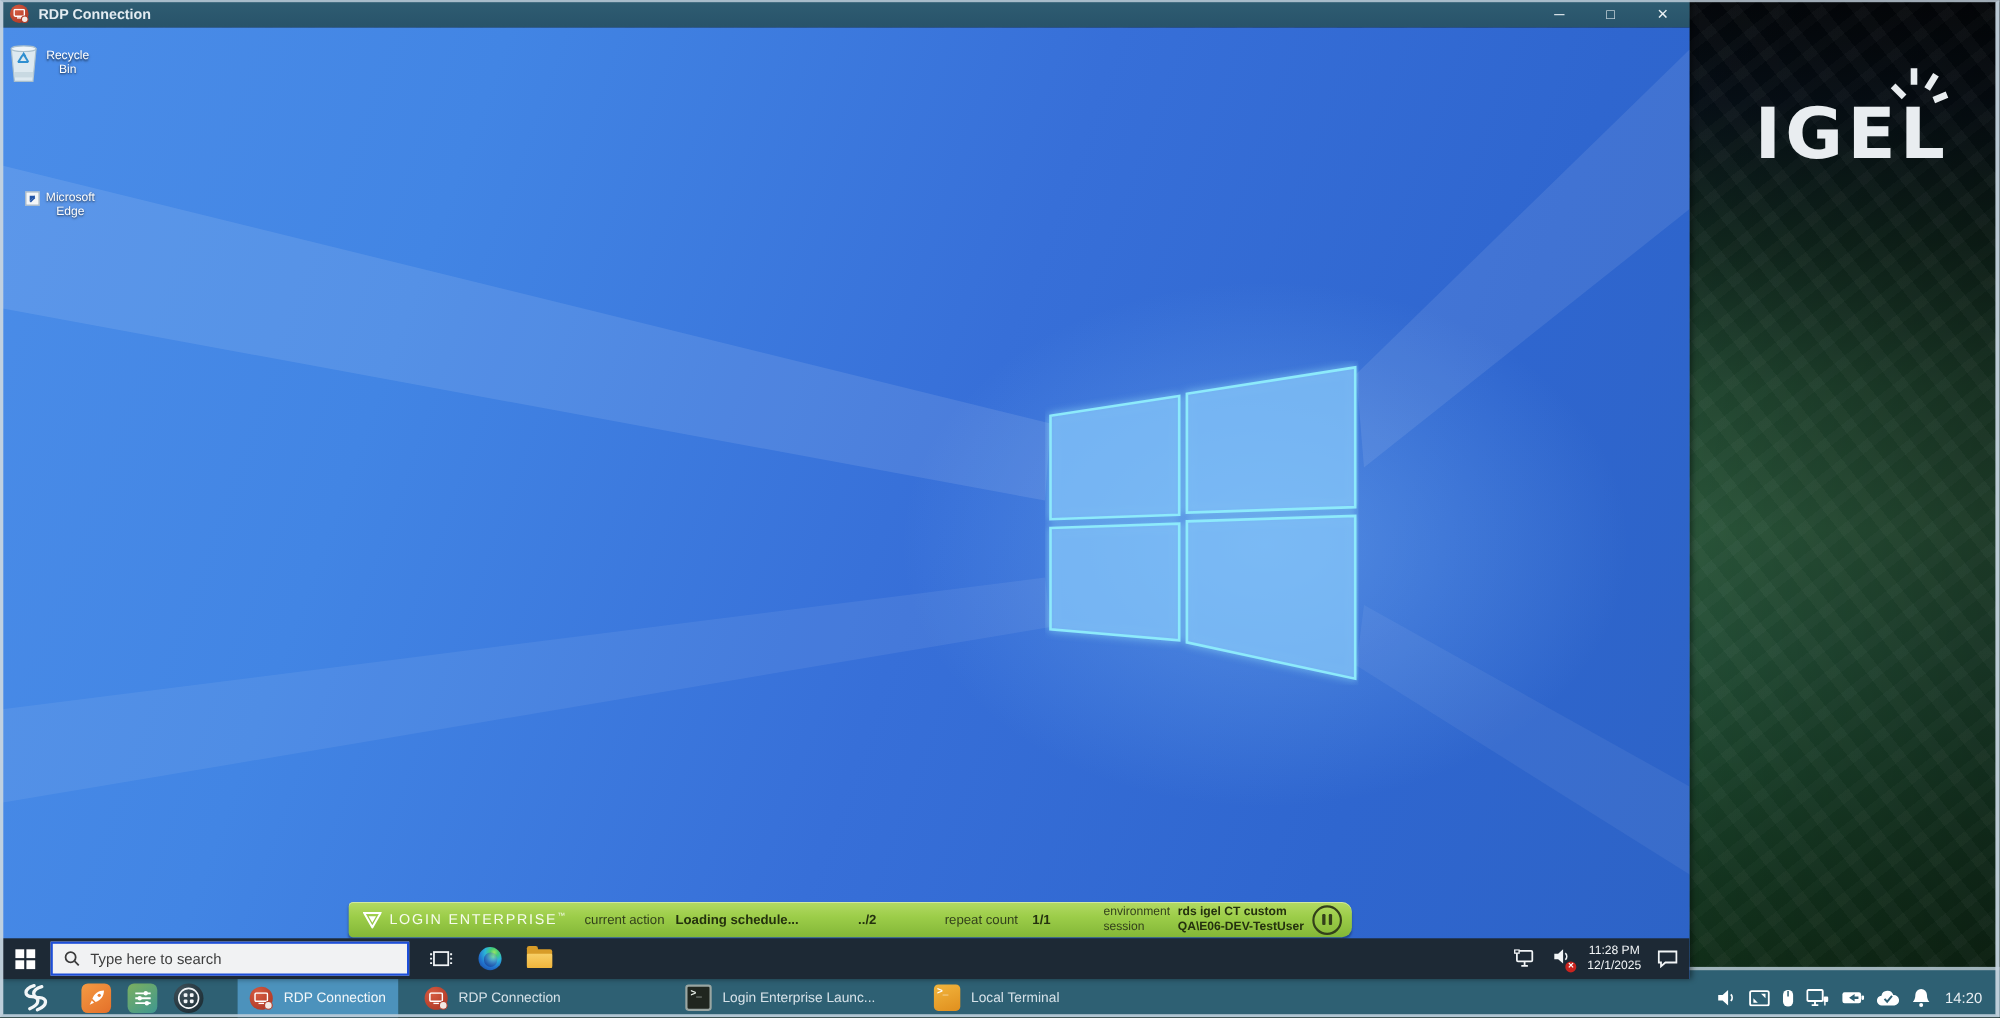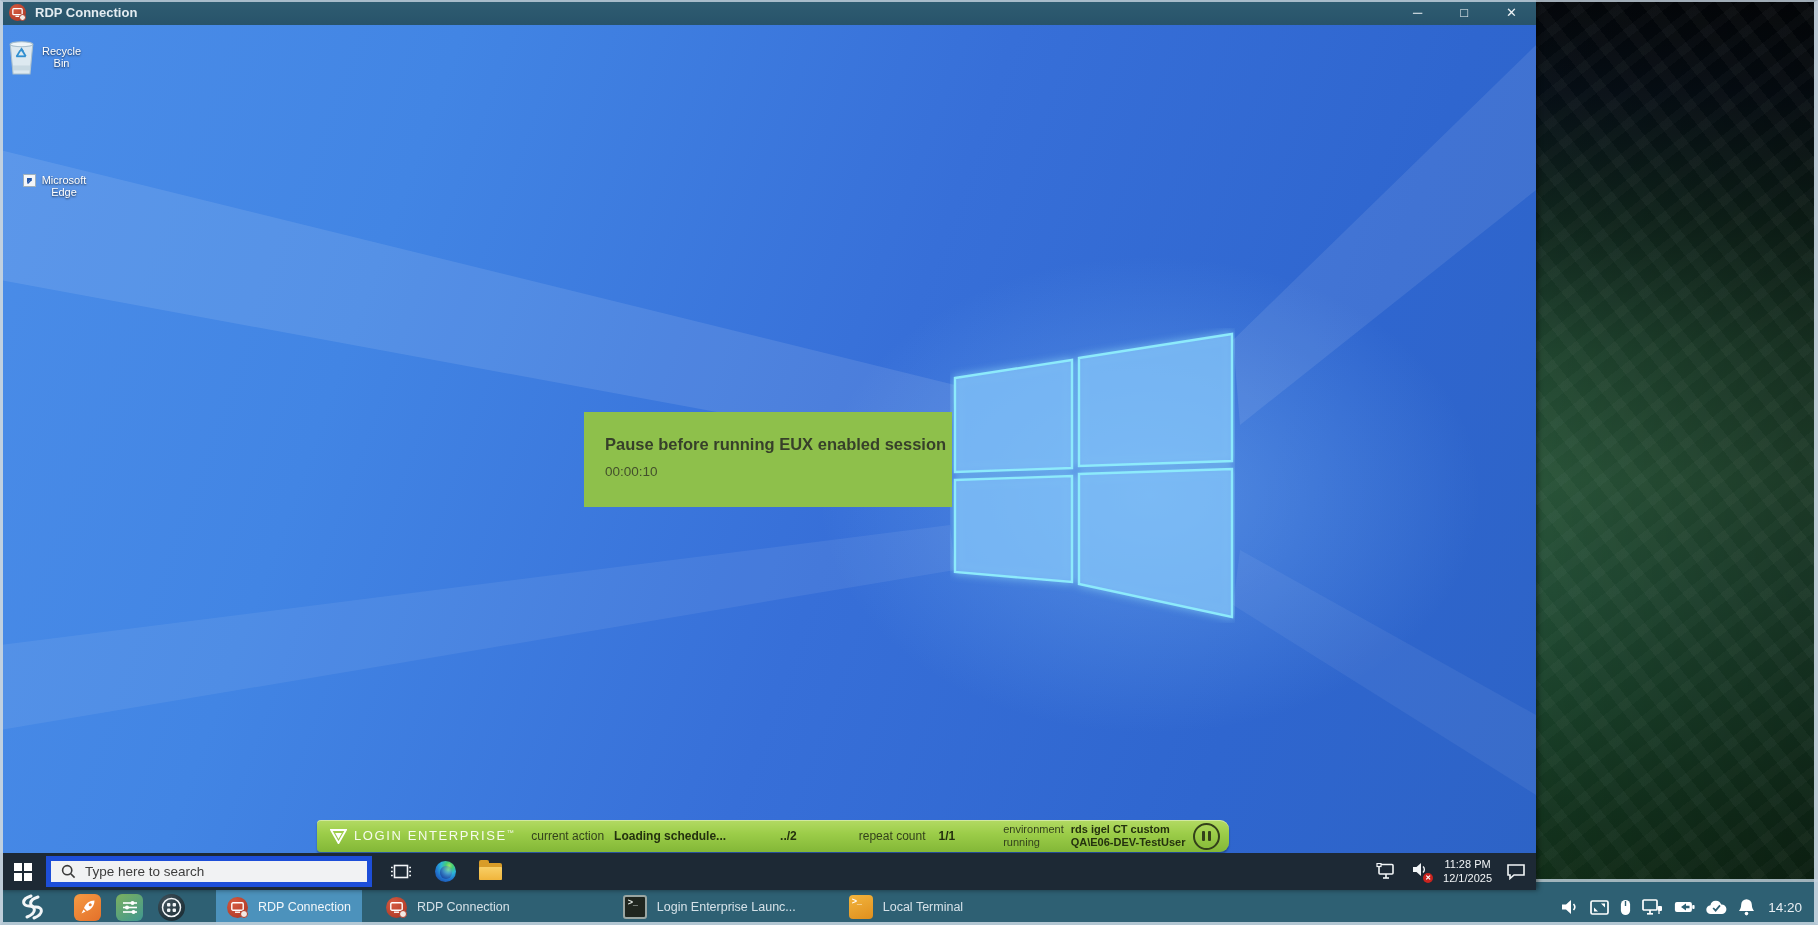--- a/index.html
+++ b/index.html
@@ -84,21 +84,21 @@
   .le-env { margin-left:48px; font-size:11px; line-height:13px; display:grid; grid-template-columns:auto auto; column-gap:7px; }
   .pause-btn { margin-left:auto; margin-right:9px; width:27px; height:27px; min-width:27px; border-radius:50%; border:2.5px solid #33401a;
     display:flex; align-items:center; justify-content:center; gap:3px; cursor:pointer; }
   .pause-btn i { display:block; width:3px; height:10px; background:#33401a; border-radius:1px; }
 
   
   .win-taskbar { position:absolute; left:0; right:0; bottom:0; height:37px; background:#1d2935; display:flex; align-items:center; z-index:8; }
   .start-btn { width:46px; height:37px; display:flex; align-items:center; justify-content:center; }
   .win-flag { display:grid; grid-template-columns:8px 8px; grid-template-rows:8px 8px; gap:2px; }
   .win-flag i { background:#fff; display:block; }
-  .search-box { width:326px; height:31px; background:#f1f2f3; border:5px solid #1d4ed8; display:flex; align-items:center; gap:9px; padding:0 10px; }
+  .search-box { width:326px; height:31px; background:#f1f2f3; border:2px solid #1d4ed8; display:flex; align-items:center; gap:9px; padding:0 10px; }
   .search-box input { flex:1; border:none; background:transparent; outline:none; font-size:13.5px; color:#222; font-family:"Liberation Sans",sans-serif; }
   .search-box input::placeholder { color:#3d3d3d; opacity:1; }
   .tb-icons { display:flex; align-items:center; gap:23px; margin-left:18px; }
   .folder-icon { position:relative; width:23px; height:17px; }
   .folder-icon .back { position:absolute; inset:0; background:#d89c28; border-radius:2px; }
   .folder-icon .tab { position:absolute; left:0; top:-3px; width:10px; height:5px; background:#d89c28; border-radius:2px 2px 0 0; }
   .folder-icon .front { position:absolute; left:0; bottom:0; width:23px; height:13px; background:linear-gradient(180deg,#f8cf66,#f0b53c); border-radius:1px; }
   .win-tray { margin-left:auto; display:flex; align-items:center; gap:14px; padding-right:10px; color:#f2f5f7; }
   .win-clock { text-align:center; font-size:11px; line-height:13.5px; color:#f2f5f7; }
   .vol-wrap { position:relative; }
@@ -108,20 +108,31 @@
   .screen-edge { position:absolute; inset:0; pointer-events:none; z-index:60;
     border-left:3px solid rgba(198,212,224,.95); border-top:2px solid rgba(198,212,224,.8);
     border-right:4px solid rgba(198,212,224,.95); border-bottom:3px solid rgba(186,204,216,.95); }
 </style>
 </head>
 <body>
 
 <div class="screen">
 
   <div class="igel-bg"></div>
+  <div class="igel-logo">
+    <svg class="spark" width="62" height="42" viewBox="0 0 62 42">
+      <g stroke="#e9edf0" stroke-width="6" stroke-linecap="butt">
+        <line x1="9" y1="20" x2="19" y2="30"></line>
+        <line x1="28" y1="4" x2="28" y2="19"></line>
+        <line x1="48" y1="10" x2="40" y2="23"></line>
+        <line x1="58" y1="28" x2="46" y2="33"></line>
+      </g>
+    </svg>
+    <div class="logo-text">IGEL</div>
+  </div>
 
   <div class="igel-taskbar">
     <div class="igel-row">
       <div class="launch igel-menu-btn">
         <svg width="30" height="26" viewBox="0 0 30 26">
           <g fill="none" stroke="#f2f6f8" stroke-width="3" stroke-linecap="round">
             <path d="M14 2 C4 5 5 12 12 12 C19 12 20 19 10 23"></path>
             <path d="M21 3 C11 6 12 13 19 13 C26 13 27 20 17 24"></path>
           </g>
         </svg>
@@ -280,42 +291,38 @@
             <svg width="8" height="8" viewBox="0 0 8 8">
                 <path d="M1 7 L1 2 L6 7 Z" fill="#2456a8" transform="rotate(90 4 4)"></path>
                 <line x1="1.5" y1="6.5" x2="5.5" y2="2.5" stroke="#2456a8" stroke-width="1.6"></line>
                 <polygon points="5.8,1 2.8,1.6 5.4,4.2" fill="#2456a8"></polygon>
               </svg>
           </span>
         </span>
         <span>Microsoft Edge</span>
       </div>
 
-      <div class="pause-box">
-        <div class="pb-title">Pause before running EUX enabled session</div>
-        <div class="pb-timer">00:00:10</div>
-      </div>
 
       <div class="le-bar">
         <div class="le-brand">
           <svg width="17" height="15" viewBox="0 0 18 16" style="margin-top:1px;">
             <polygon points="1,1 17,1 9,15" fill="none" stroke="#fff" stroke-width="2"></polygon>
             <polygon points="5.4,4.2 12.6,4.2 9,10.6" fill="#fff"></polygon>
           </svg>
           <span><span>LOGIN ENTERPRISE</span><sup>™</sup></span>
         </div>
         <span class="le-label" style="margin-left:16px;">current action</span>
         <span class="le-value" style="margin-left:10px;">Loading schedule...</span>
         <span class="le-value" style="margin-left:54px;">../2</span>
         <span class="le-label" style="margin-left:62px;">repeat count</span>
         <span class="le-value" style="margin-left:13px;">1/1</span>
         <div class="le-env">
           <span class="le-label">environment</span>
           <span class="le-value">rds igel CT custom</span>
-          <span class="le-label">running</span>
+          <span class="le-label">session</span>
           <span class="le-value">QA\E06-DEV-TestUser</span>
         </div>
         <div class="pause-btn">
             <i></i>
             <i></i>
           </div>
       </div>
 
       <div class="win-taskbar">
         <div class="start-btn">

